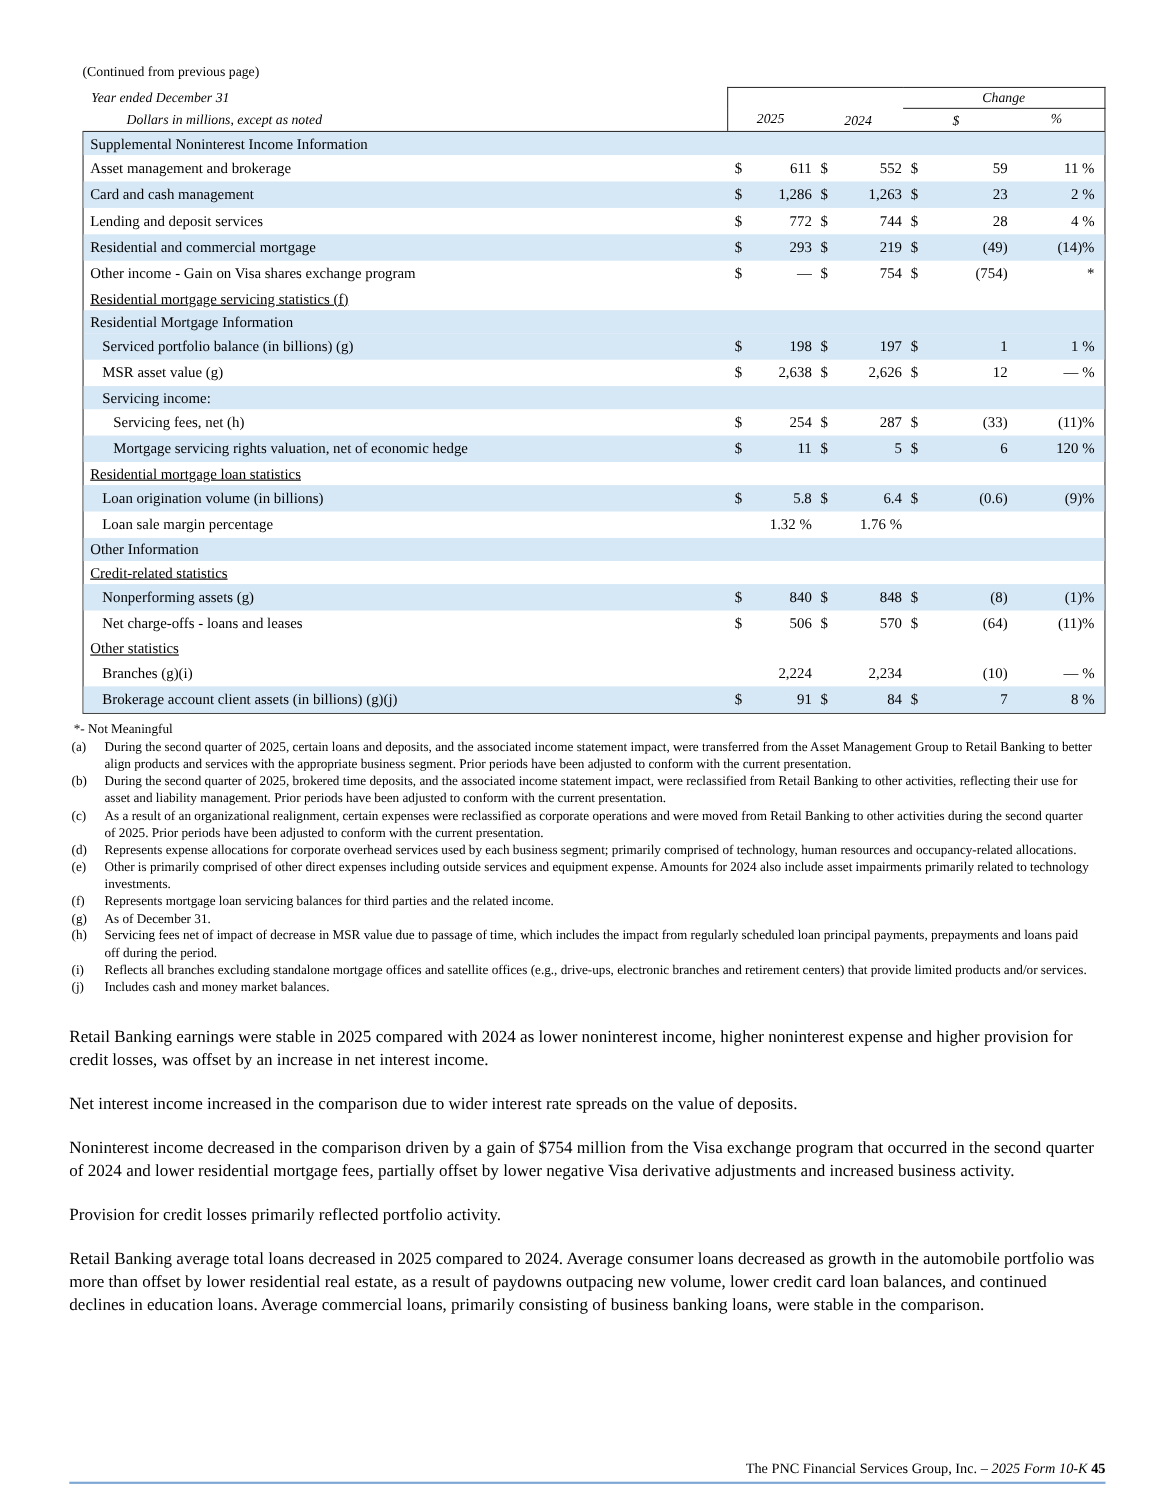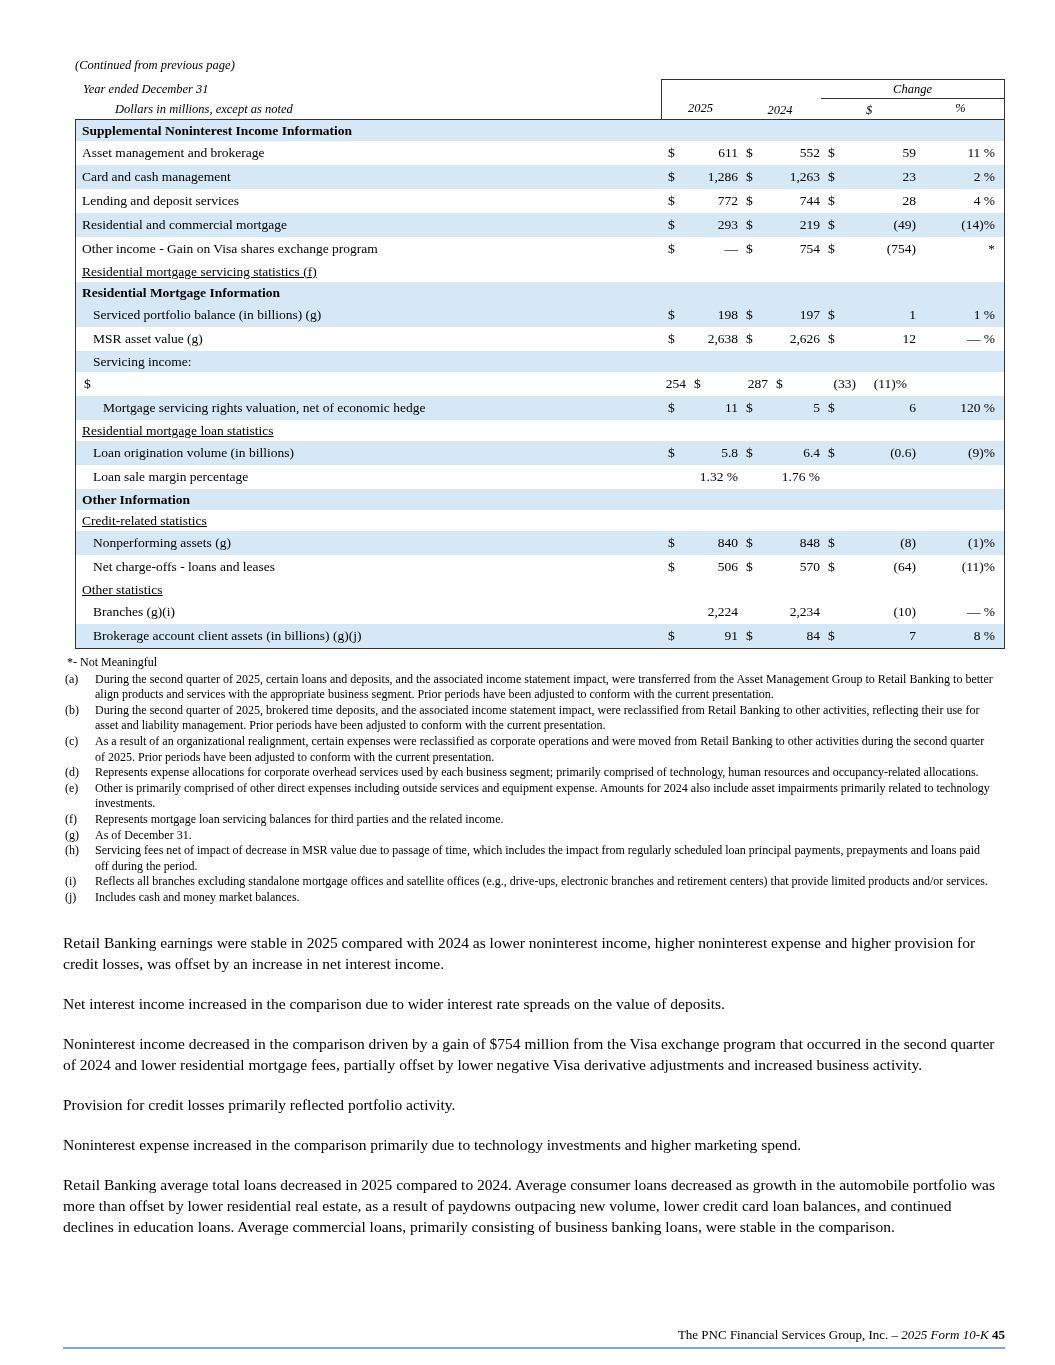--- a/index.html
+++ b/index.html
@@ -3,41 +3,41 @@
 <meta charset="utf-8">
 <style>
   * { margin:0; padding:0; box-sizing:border-box; }
   html,body { background:#ffffff; }
   body {
     width:1055px; height:1365px; overflow:hidden;
     font-family:"Liberation Serif","DejaVu Serif",serif;
     color:#000; display:flex; flex-direction:column;
     padding:58px 50px 16px 63px;
   }
-  .continued { font-size:12.5px; padding-left:12px; margin-bottom:6px;font-style:italic; }
+  .continued { font-size:12.5px; padding-left:12px; margin-bottom:6px; }
 
   
   .tbl { width:930px; margin-left:12px; }
   .grid8 { display:grid; grid-template-columns:1fr 26px 52px 30px 52px 36px 60px 88px; align-items:center; }
   .thead { font-size:12.5px; }
   .tr1 > .hl { grid-column:1; padding-left:8px; }
   .tr1 > .hnum { grid-column:2/6; border-top:1px solid #333; border-left:1px solid #333; align-self:stretch; }
   .tr1 > .hchange { grid-column:6/9; border-top:1px solid #333; border-right:1px solid #333; border-bottom:1px solid #333; text-align:center; align-self:stretch; padding-top:2px; }
   .tr1, .tr2 { min-height:20px;font-style:italic; }
   .tr2 > .hl2 { grid-column:1; padding-left:8px;margin-left:32px; }
   .tr2 > .hy1 { grid-column:2/4; text-align:center; border-left:1px solid #333; align-self:stretch; padding-top:2px; }
   .tr2 > .hy2 { grid-column:4/6; text-align:center; padding-top:2px; }
   .tr2 > .hc  { grid-column:6/8; text-align:center; padding-top:2px; }
   .tr2 > .hp  { grid-column:8/9; text-align:center; border-right:1px solid #333; align-self:stretch; padding-top:2px; }
 
   .tbody { border:1px solid #333; }
   .trow { min-height:24px; font-size:13.5px; }
   .trow.short { min-height:21px; }
   .trow.shaded { background:#d6e7f5; }
-  .trow.sec .lbl { font-weight:bold; }
+  .trow.sec .lbl { font-weight:normal; }
   .trow.u .lbl { text-decoration:underline; }
   .lbl { padding-left:6px; padding-right:4px; }
   .i1 .lbl { padding-left:17px; }
   .i2 .lbl { padding-left:27px; }
   .spanall { grid-column:1/9; }
   .sym { padding-left:8px; }
   .val { text-align:right; }
   .pct { text-align:right; padding-right:9px; }
 
   
@@ -166,20 +166,21 @@
       <div class="sym">$</div>
       <div class="val">12</div>
       <div class="pct">— %</div>
     </div>
 
     <div class="grid8 trow short shaded i1">
       <div class="lbl spanall">Servicing income:</div>
     </div>
 
     <div class="grid8 trow i2">
+      <div class="lbl">Servicing fees, net (h)</div>
       <div class="sym">$</div>
       <div class="val">254</div>
       <div class="sym">$</div>
       <div class="val">287</div>
       <div class="sym">$</div>
       <div class="val">(33)</div>
       <div class="pct">(11)%</div>
     </div>
 
     <div class="grid8 trow shaded i2">
@@ -320,21 +321,20 @@
     <div class="fn-m">(j)</div>
     <div class="fn-t">Includes cash and money market balances.</div>
   </div>
 </div>
 
 <div class="paras">
   <p>Retail Banking earnings were stable in 2025 compared with 2024 as lower noninterest income, higher noninterest expense and higher provision for credit losses, was offset by an increase in net interest income.</p>
   <p>Net interest income increased in the comparison due to wider interest rate spreads on the value of deposits.</p>
   <p>Noninterest income decreased in the comparison driven by a gain of $754 million from the Visa exchange program that occurred in the second quarter of 2024 and lower residential mortgage fees, partially offset by lower negative Visa derivative adjustments and increased business activity.</p>
   <p>Provision for credit losses primarily reflected portfolio activity.</p>
-  <p>Noninterest expense increased in the comparison primarily due to technology investments and higher marketing spend.</p>
   <p>Retail Banking average total loans decreased in 2025 compared to 2024. Average consumer loans decreased as growth in the automobile portfolio was more than offset by lower residential real estate, as a result of paydowns outpacing new volume, lower credit card loan balances, and continued declines in education loans. Average commercial loans, primarily consisting of business banking loans, were stable in the comparison.</p>
 </div>
 
 <div class="footer">
   <span>The PNC Financial Services Group, Inc. –</span>
   <span class="it">2025 Form 10-K</span>
   <span class="b">45</span>
 </div>
 
 </body></html>

